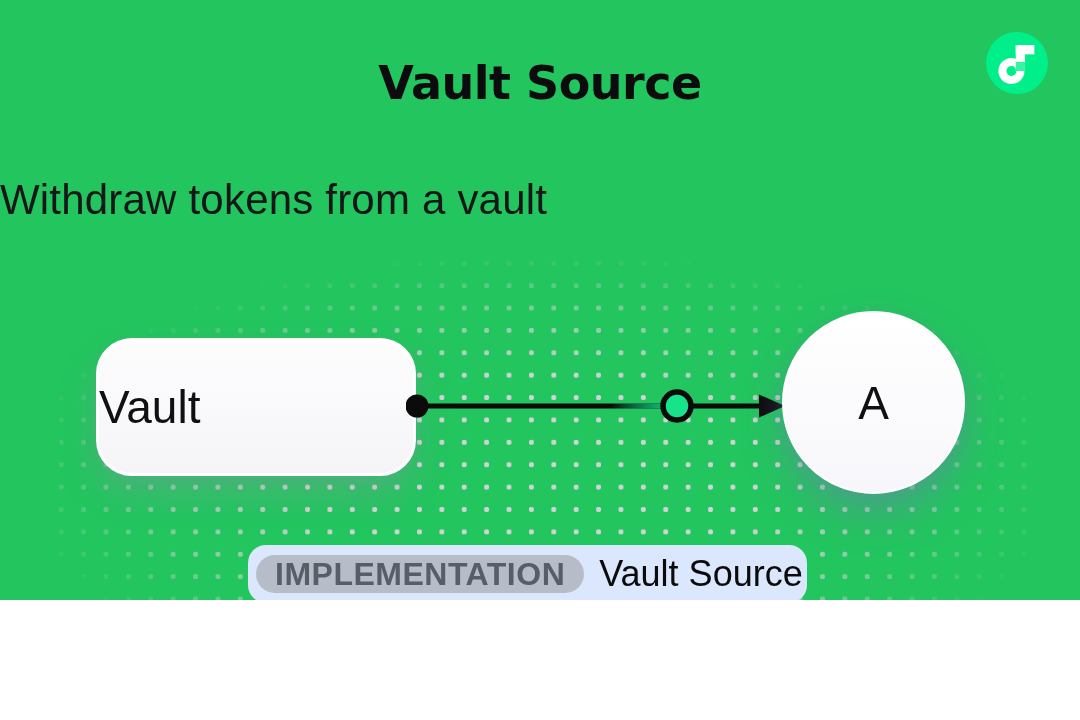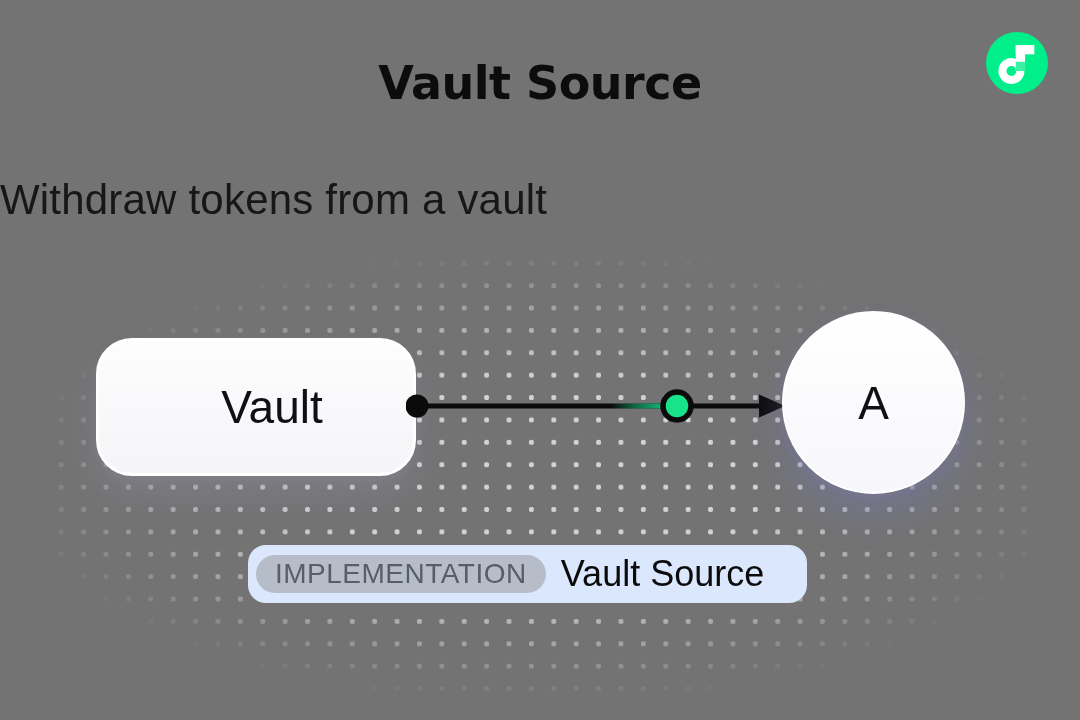--- a/index.html
+++ b/index.html
@@ -1,22 +1,22 @@
 <!DOCTYPE html>
 <html><head>
 <meta charset="utf-8">
 <style>
   html, body { margin: 0; padding: 0; }
   body { font-family: "Liberation Sans", sans-serif; }
 
   .canvas {
     position: relative;
     width: 1080px;
-    height: 720px;
-    background: #737373;
+    height: 600px;
+    background: #22c55e;
     overflow: hidden;
   }
 
   
   .dots {
     position: absolute;
     left: 50px; top: 252px;
     width: 980px; height: 468px;
     background-image: radial-gradient(circle, #d2d2d6 2.5px, rgba(0,0,0,0) 2.9px);
     background-size: 22.4px 22.4px;
@@ -58,24 +58,23 @@
     position: absolute;
     left: 96px; top: 338px;
     width: 320px; height: 138px;
     box-sizing: border-box;
     border: 3px solid #ffffff;
     border-radius: 36px;
     background: linear-gradient(180deg, #fdfdfe 0%, #f5f5f8 100%);
     box-shadow: 0 18px 36px rgba(145,145,170,0.32), 0 4px 10px rgba(145,145,170,0.15);
     display: flex;
     align-items: center;
-    justify-content: center;
+    justify-content: flex-start;
     font-size: 46px;
     color: #101013;
-    padding-left: 32px;
   }
 
   .connector {
     position: absolute;
     left: 406px; top: 376px;
     width: 390px; height: 60px;
   }
 
   .account-node {
     position: absolute;
@@ -103,22 +102,22 @@
     display: flex;
     align-items: center;
     padding: 0 16px 0 8px;
   }
   .badge .tag {
     height: 38px;
     padding: 0 19px;
     border-radius: 19px;
     background: #b6bdc8;
     color: #585e68;
-    font-size: 28px;
-    font-weight: 400;
+    font-size: 32px;
+    font-weight: 700;
     letter-spacing: 0.5px;
     display: flex;
     align-items: center;
     white-space: nowrap;
   }
   .badge .badge-label {
     margin-left: 15px;
     font-size: 36px;
     color: #0b0b0c;
     white-space: nowrap;

